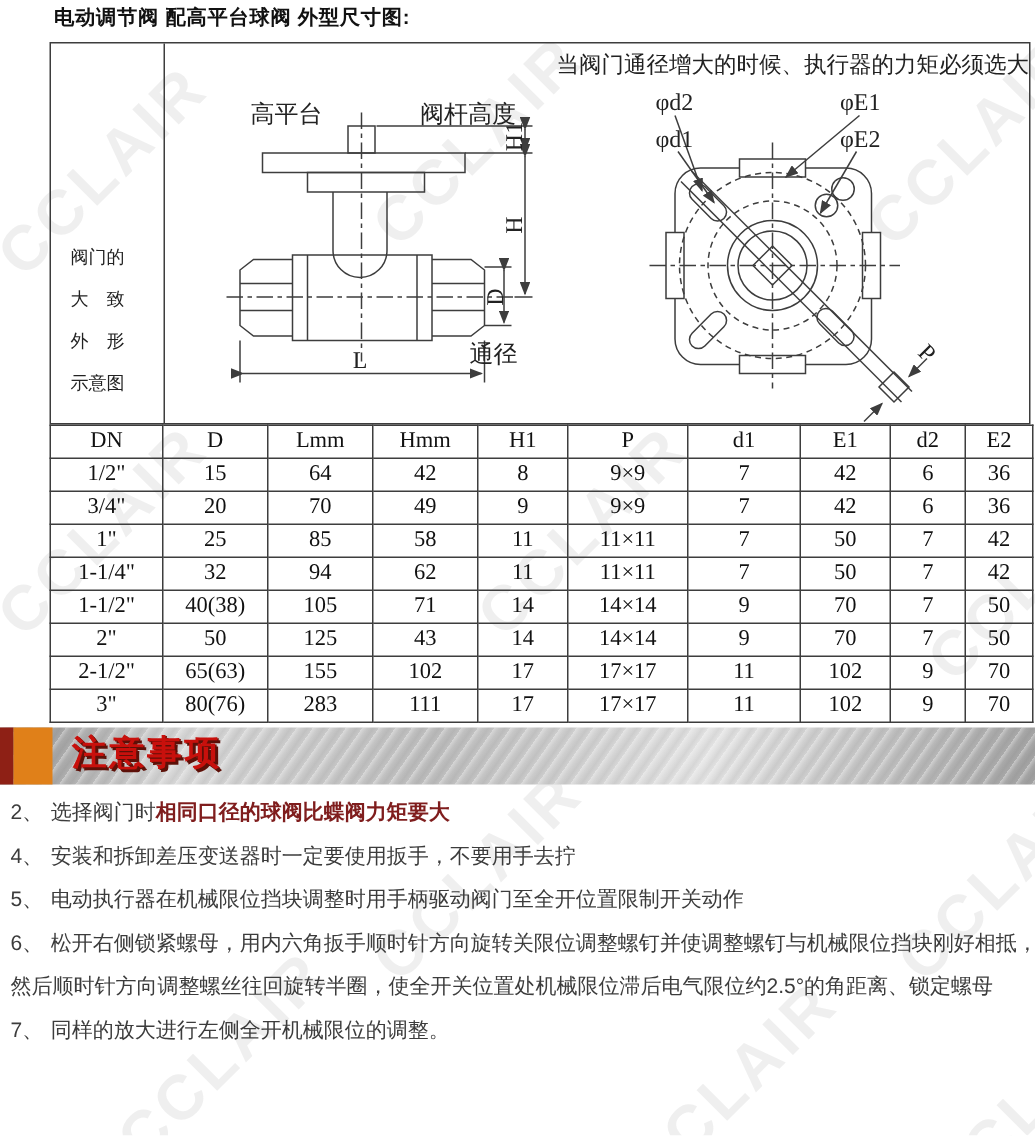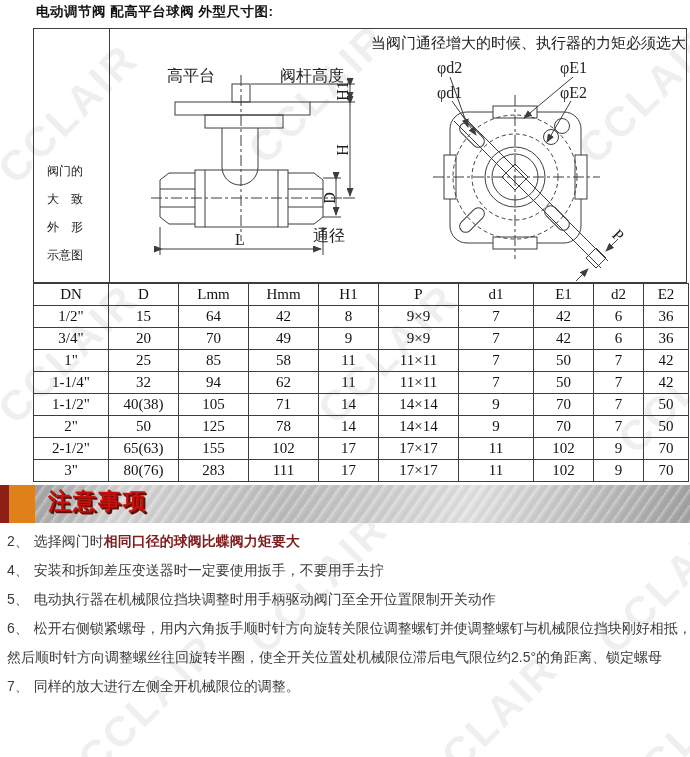--- a/index.html
+++ b/index.html
@@ -281,21 +281,21 @@
           <td>14×14</td>
           <td>9</td>
           <td>70</td>
           <td>7</td>
           <td>50</td>
         </tr>
         <tr>
           <td>2"</td>
           <td>50</td>
           <td>125</td>
-          <td>78</td>
+          <td>43</td>
           <td>14</td>
           <td>14×14</td>
           <td>9</td>
           <td>70</td>
           <td>7</td>
           <td>50</td>
         </tr>
         <tr>
           <td>2-1/2"</td>
           <td>65(63)</td>

